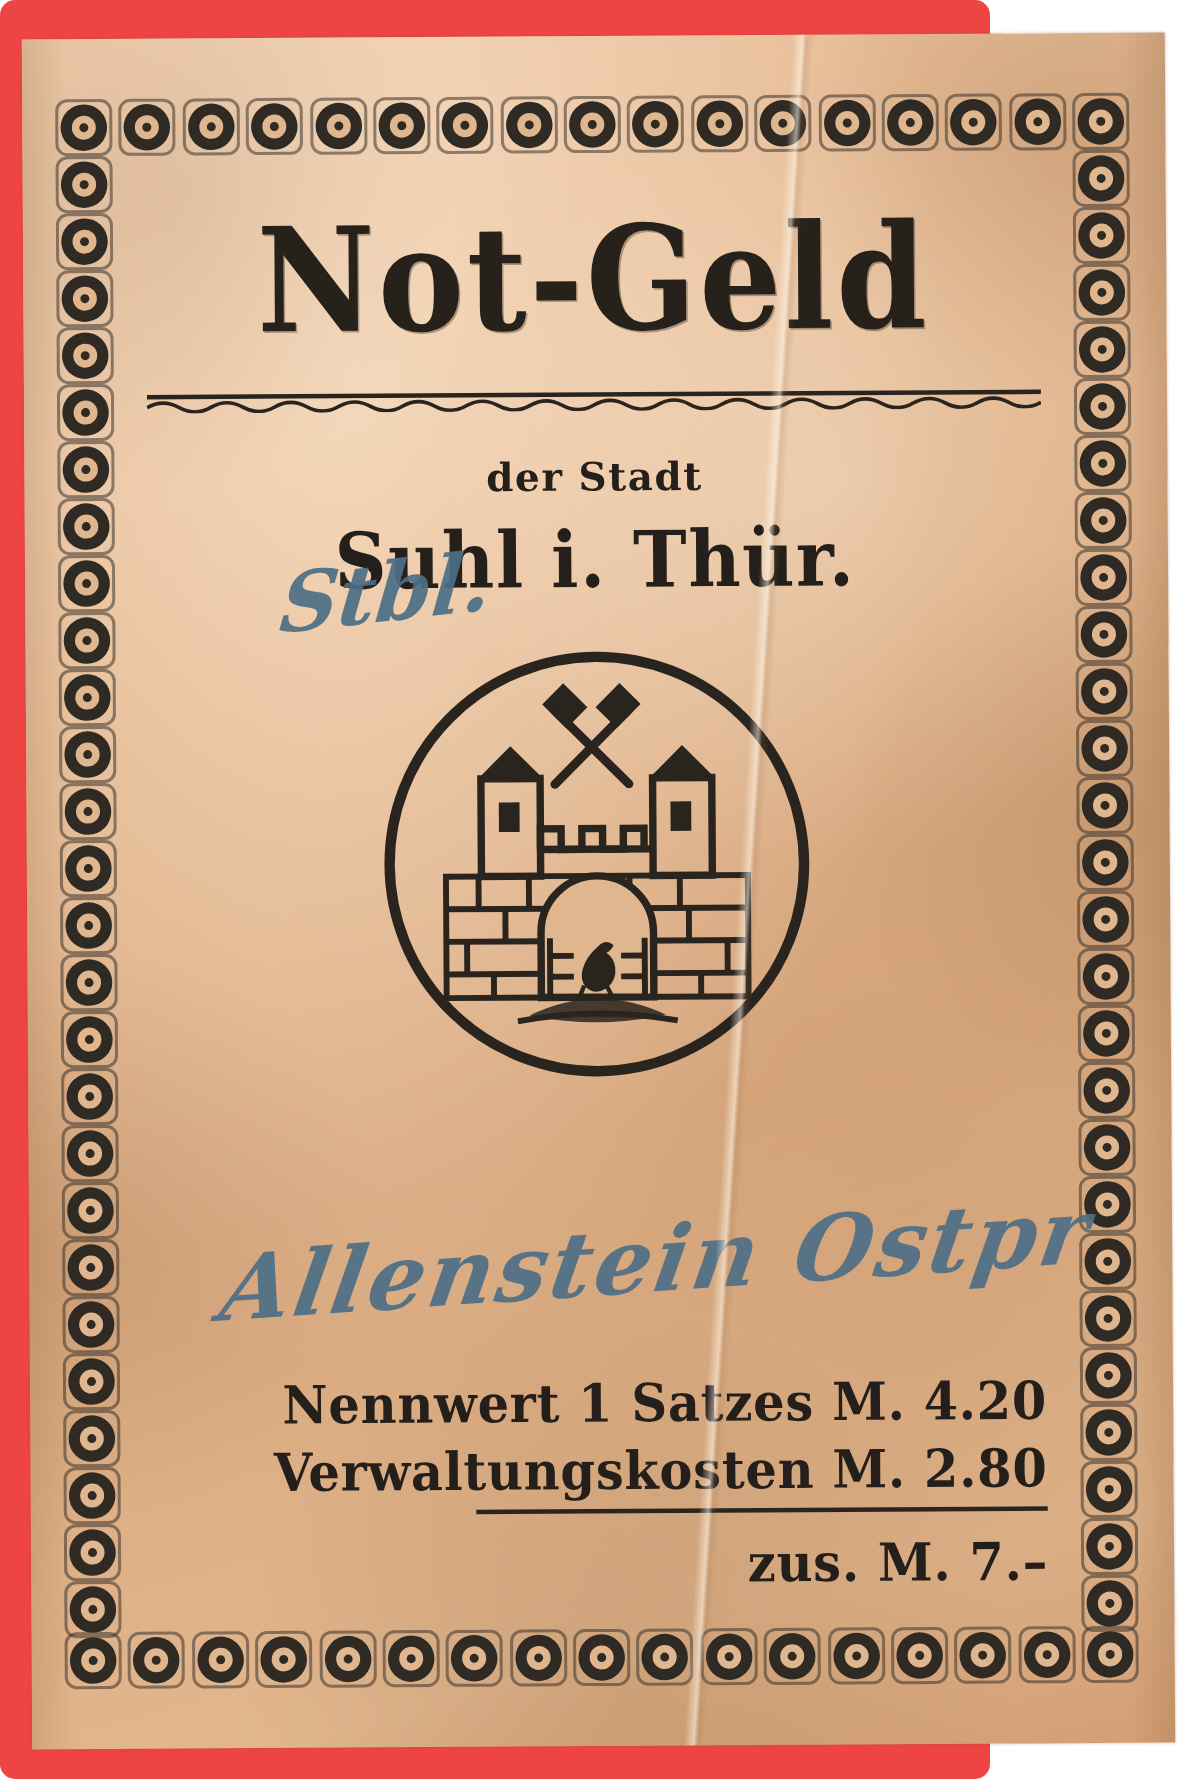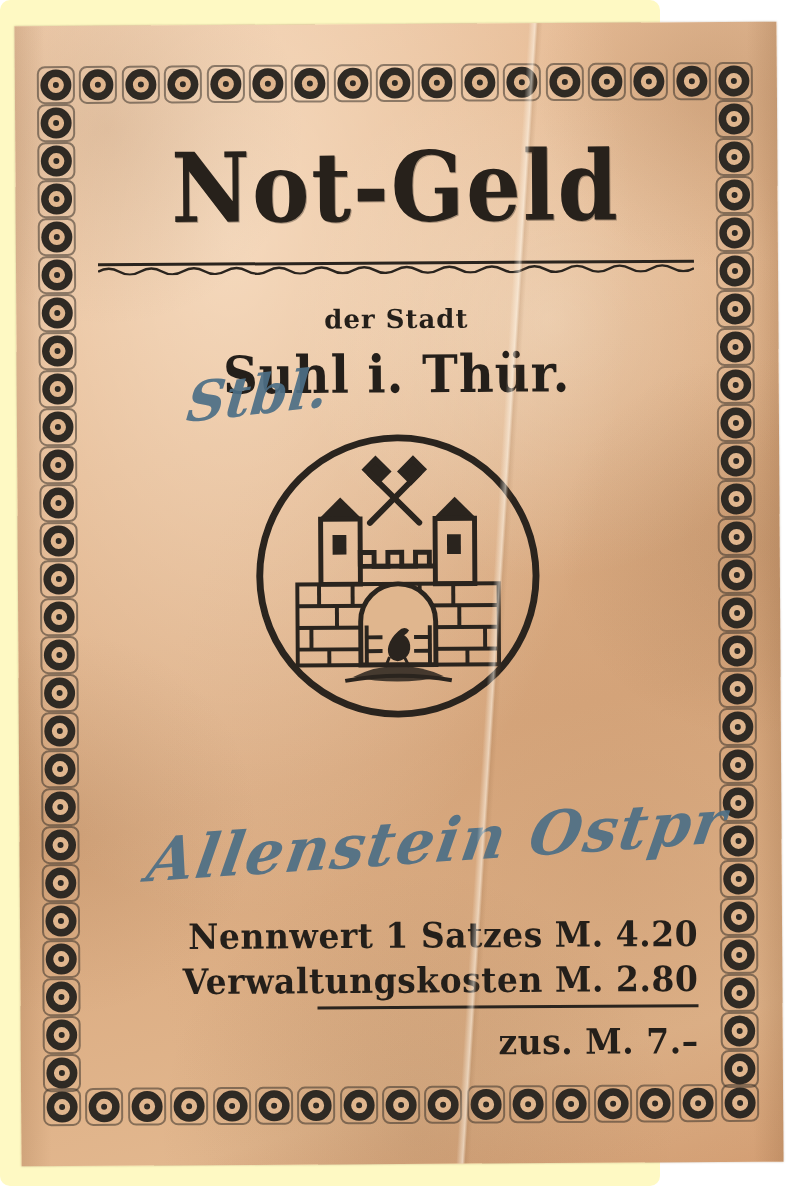--- a/index.html
+++ b/index.html
@@ -12,21 +12,21 @@
     height: 1186px;
     overflow: hidden;
     font-family: "DejaVu Serif", serif;
   }
 
   
   #scan-area {
     position: relative;
     width: 660px;
     height: 1186px;
-    background: #fef9c3;
+    background: #ef4444;
     border-radius: 10px;
   }
 
   #envelope {
     position: absolute;
     left: 18px;
     top: 24px;
     width: 762px;
     height: 1140px;
     background:

